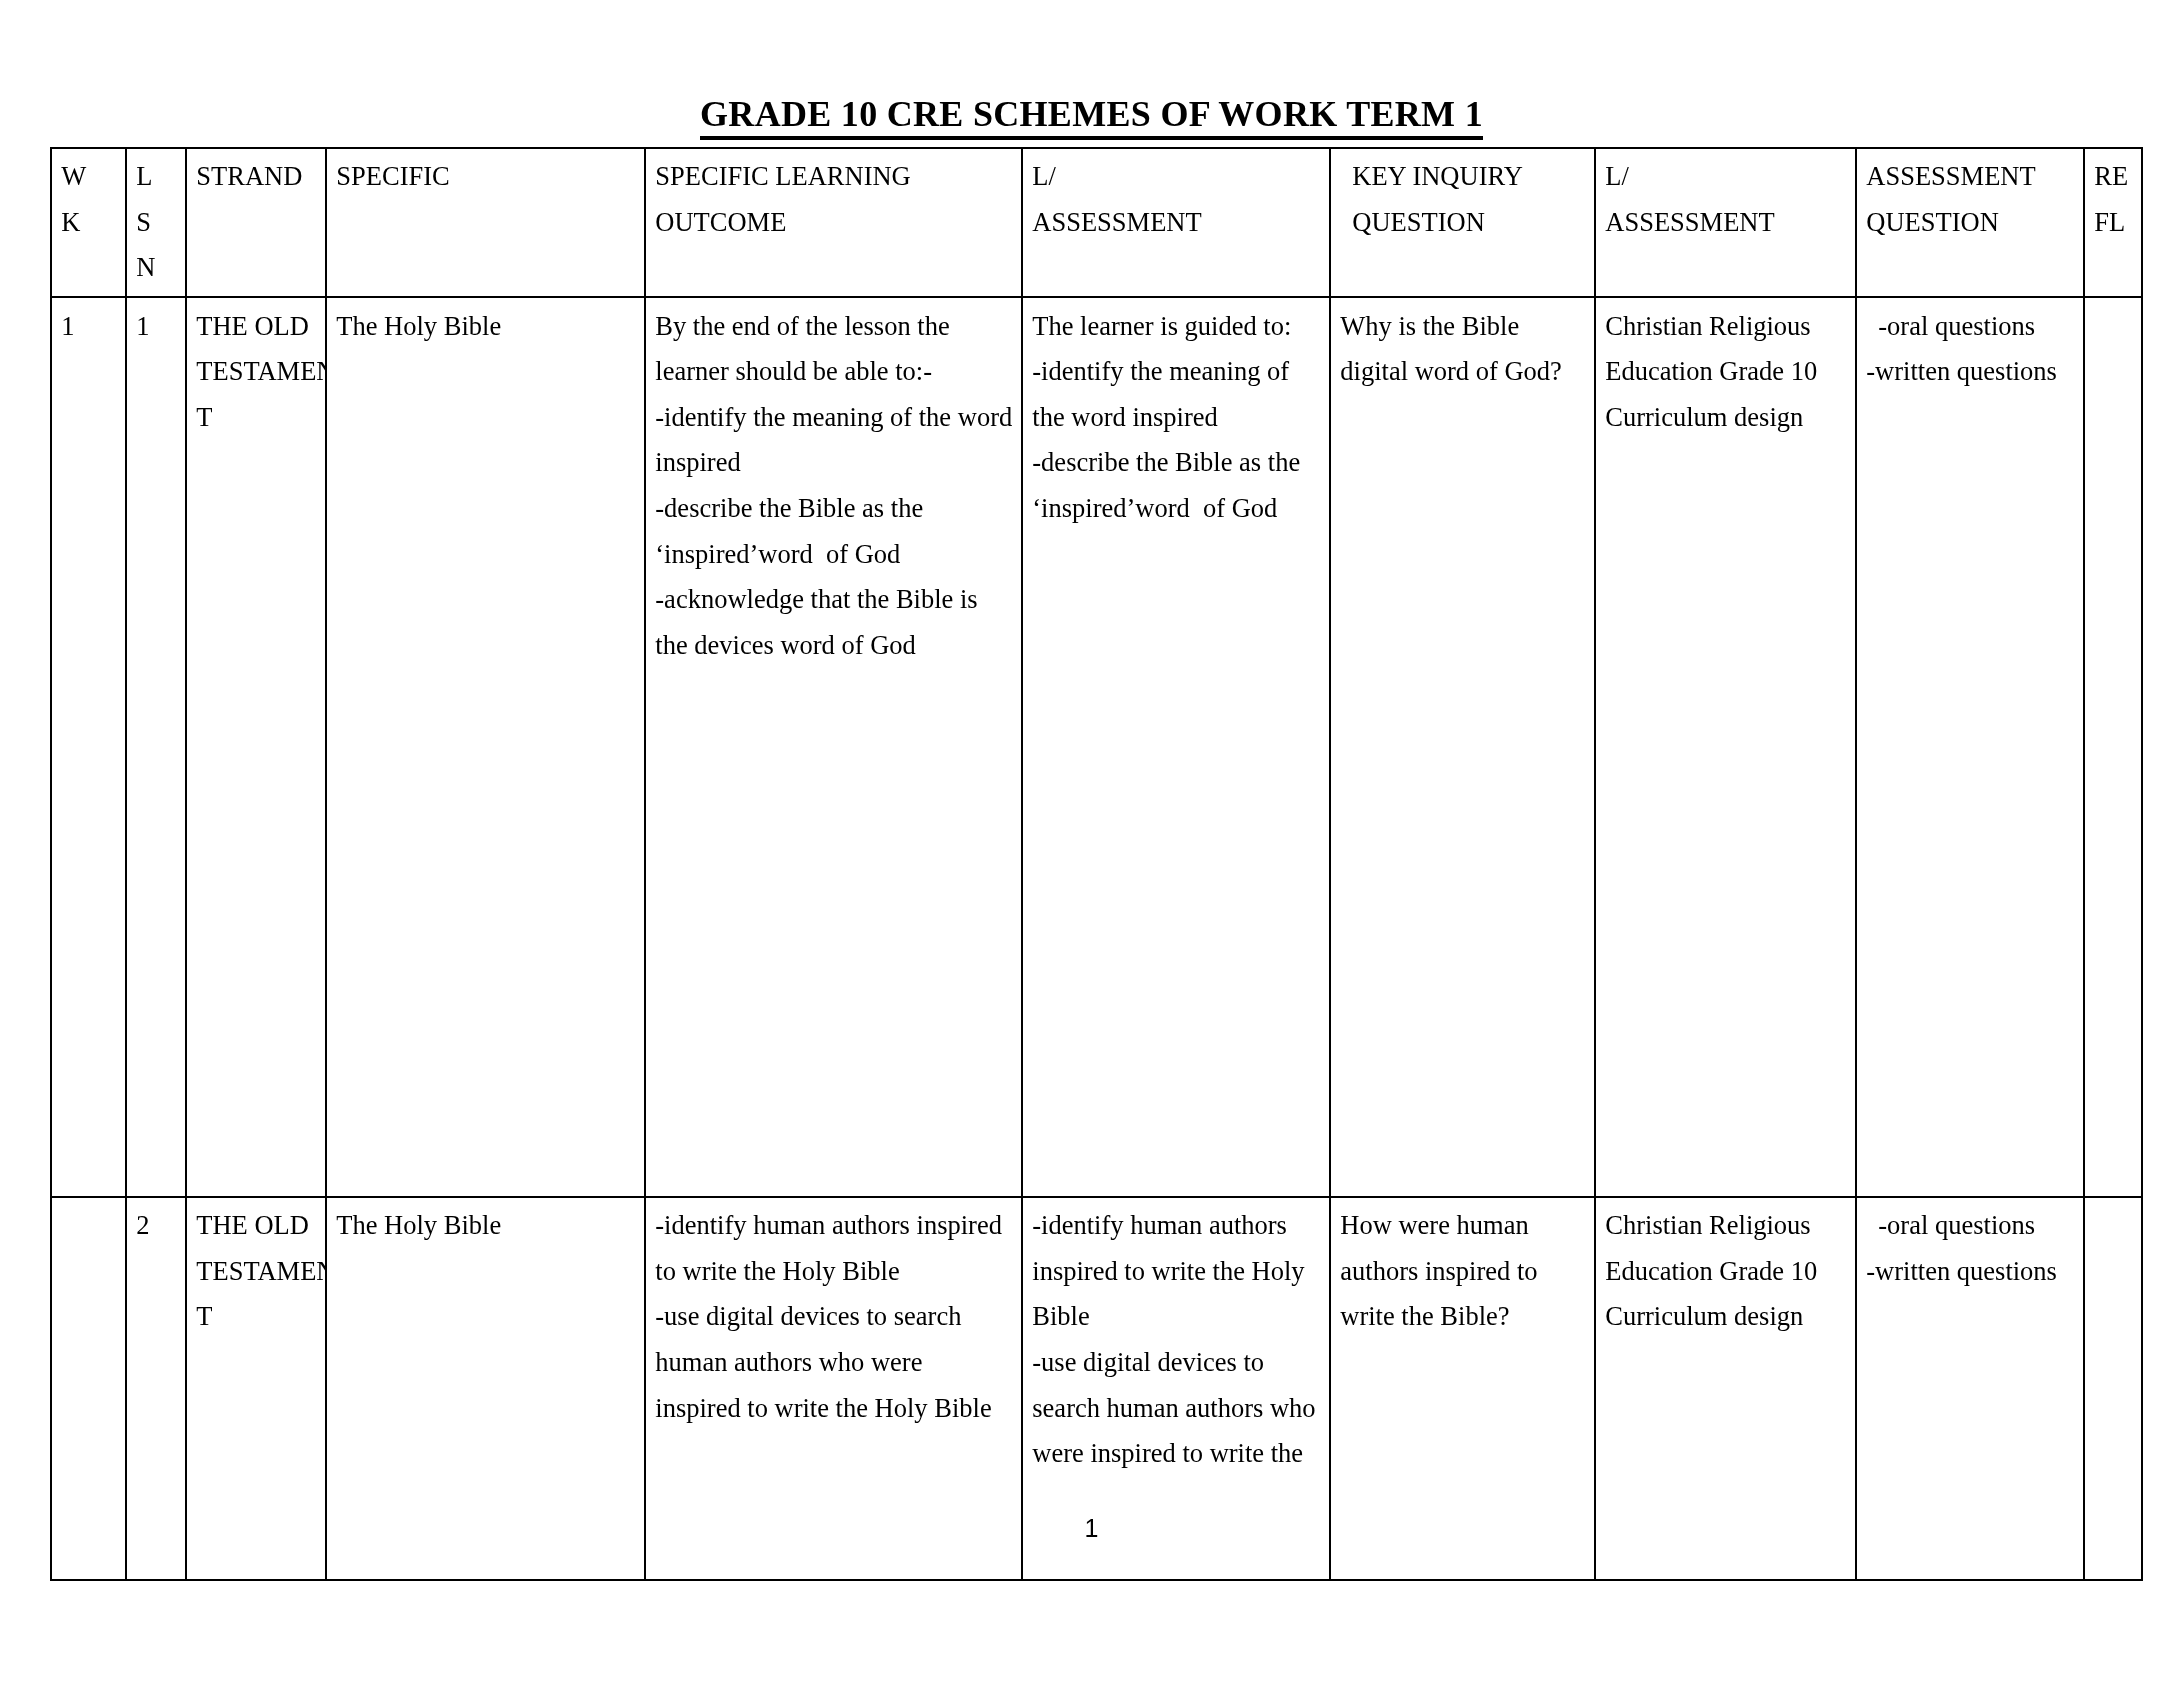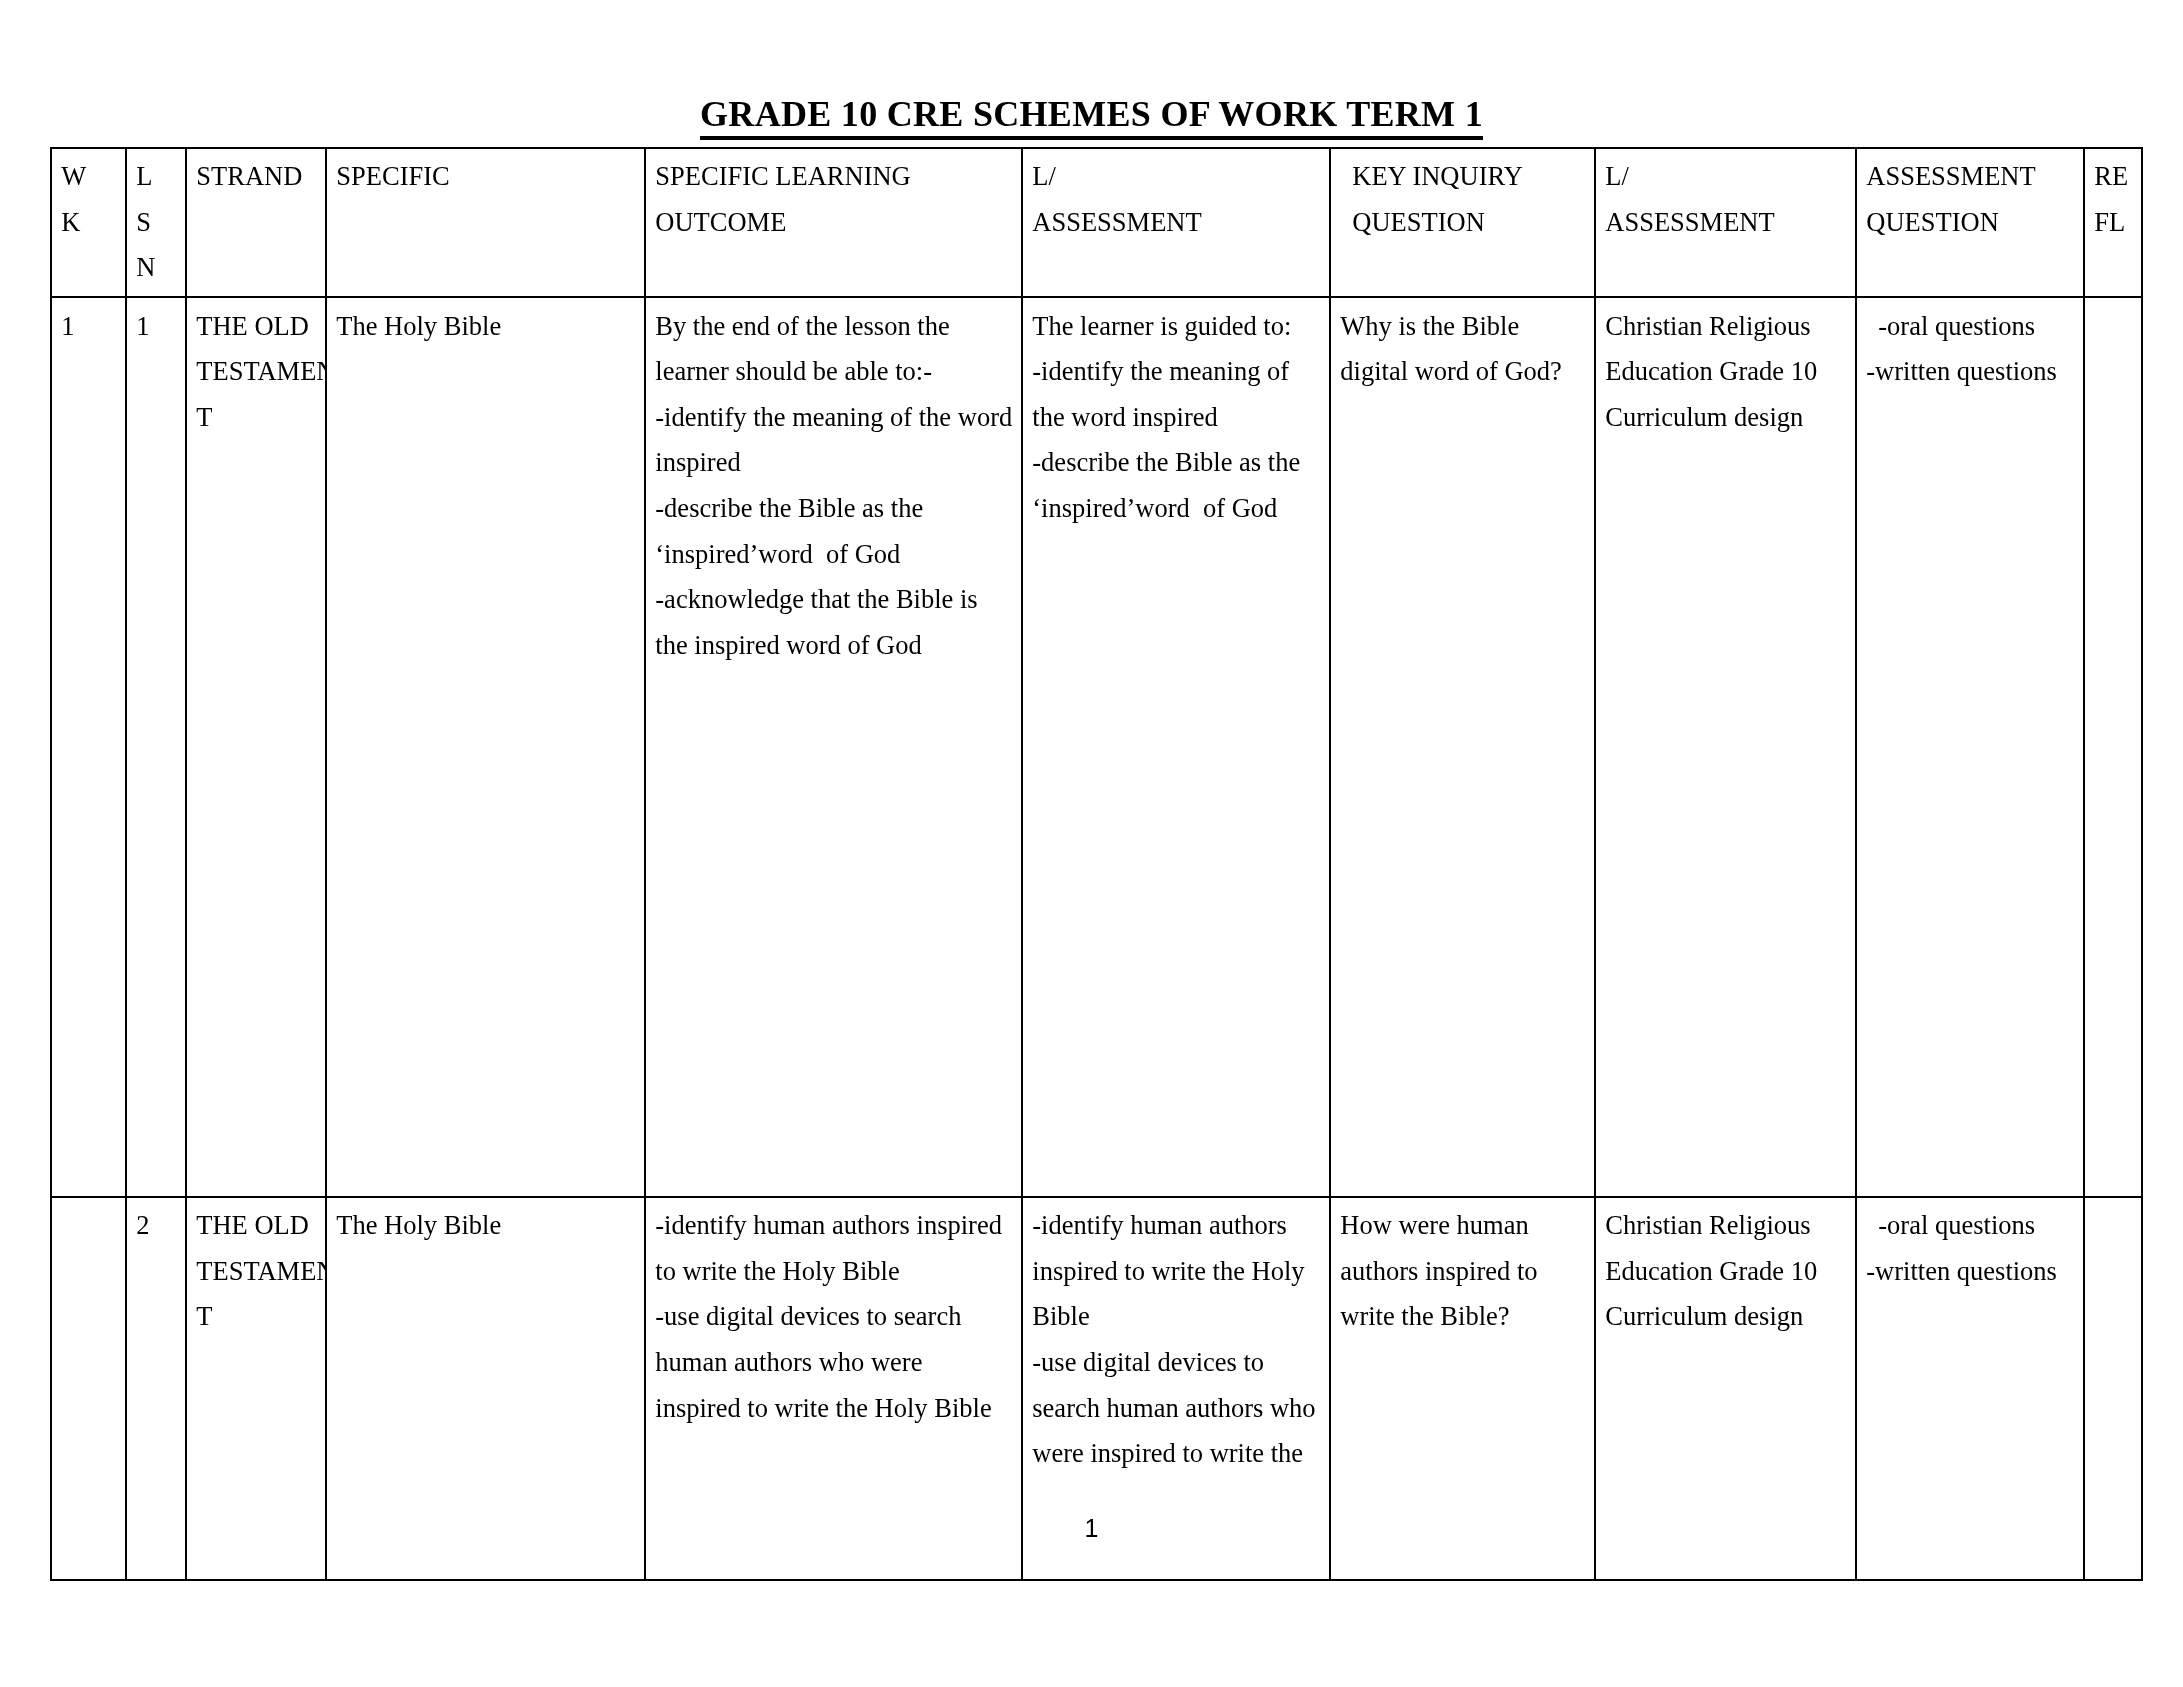--- a/index.html
+++ b/index.html
@@ -170,21 +170,21 @@
       <tr class="row-main">
         <td>1</td>
         <td>1</td>
         <td>THE OLD TESTAMEN T</td>
         <td class="indent-sm">The Holy Bible</td>
         <td>
           <span class="cell-body">
             <span class="ln bold-lead">By the end of the lesson the learner should be able to:-</span>
             <span class="ln">-identify the meaning of the word inspired</span>
             <span class="ln">-describe the Bible as the ‘inspired’word  of God</span>
-            <span class="ln">-acknowledge that the Bible is the inspired word of God</span>
+            <span class="ln">-acknowledge that the Bible is the devices word of God</span>
           </span>
         </td>
         <td>
           <span class="cell-body">
             <span class="ln bold-lead">The learner is guided to:</span>
             <span class="ln">-identify the meaning of the word inspired</span>
             <span class="ln">-describe the Bible as the ‘inspired’word  of God</span>
           </span>
         </td>
         <td>Why is the Bible digital word of God?</td>

